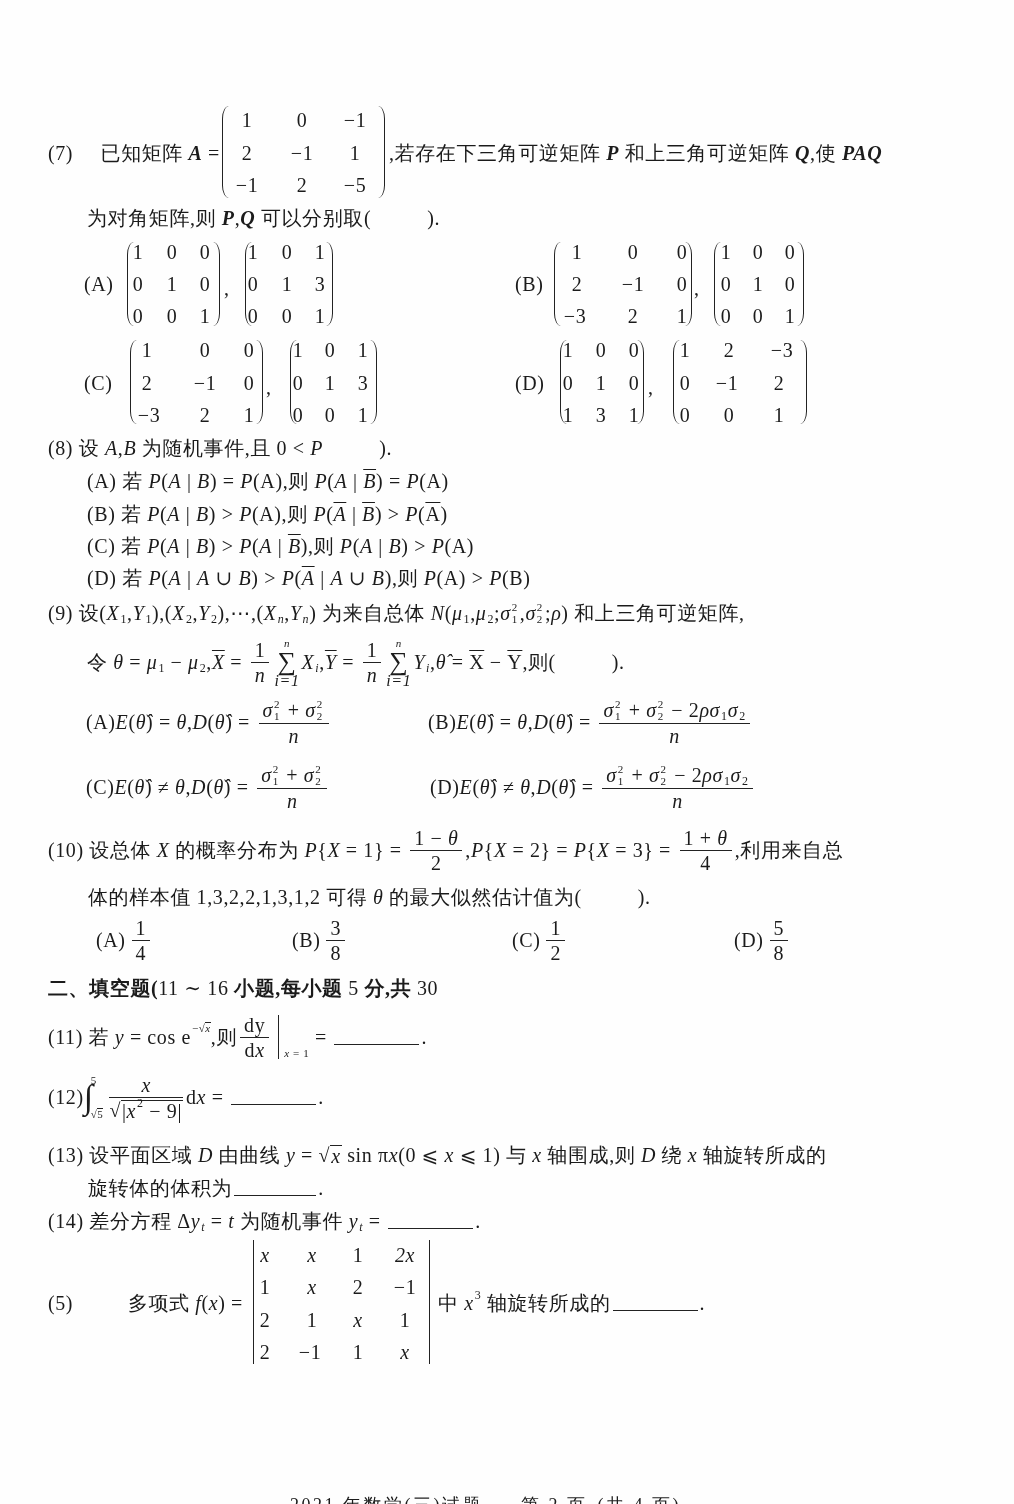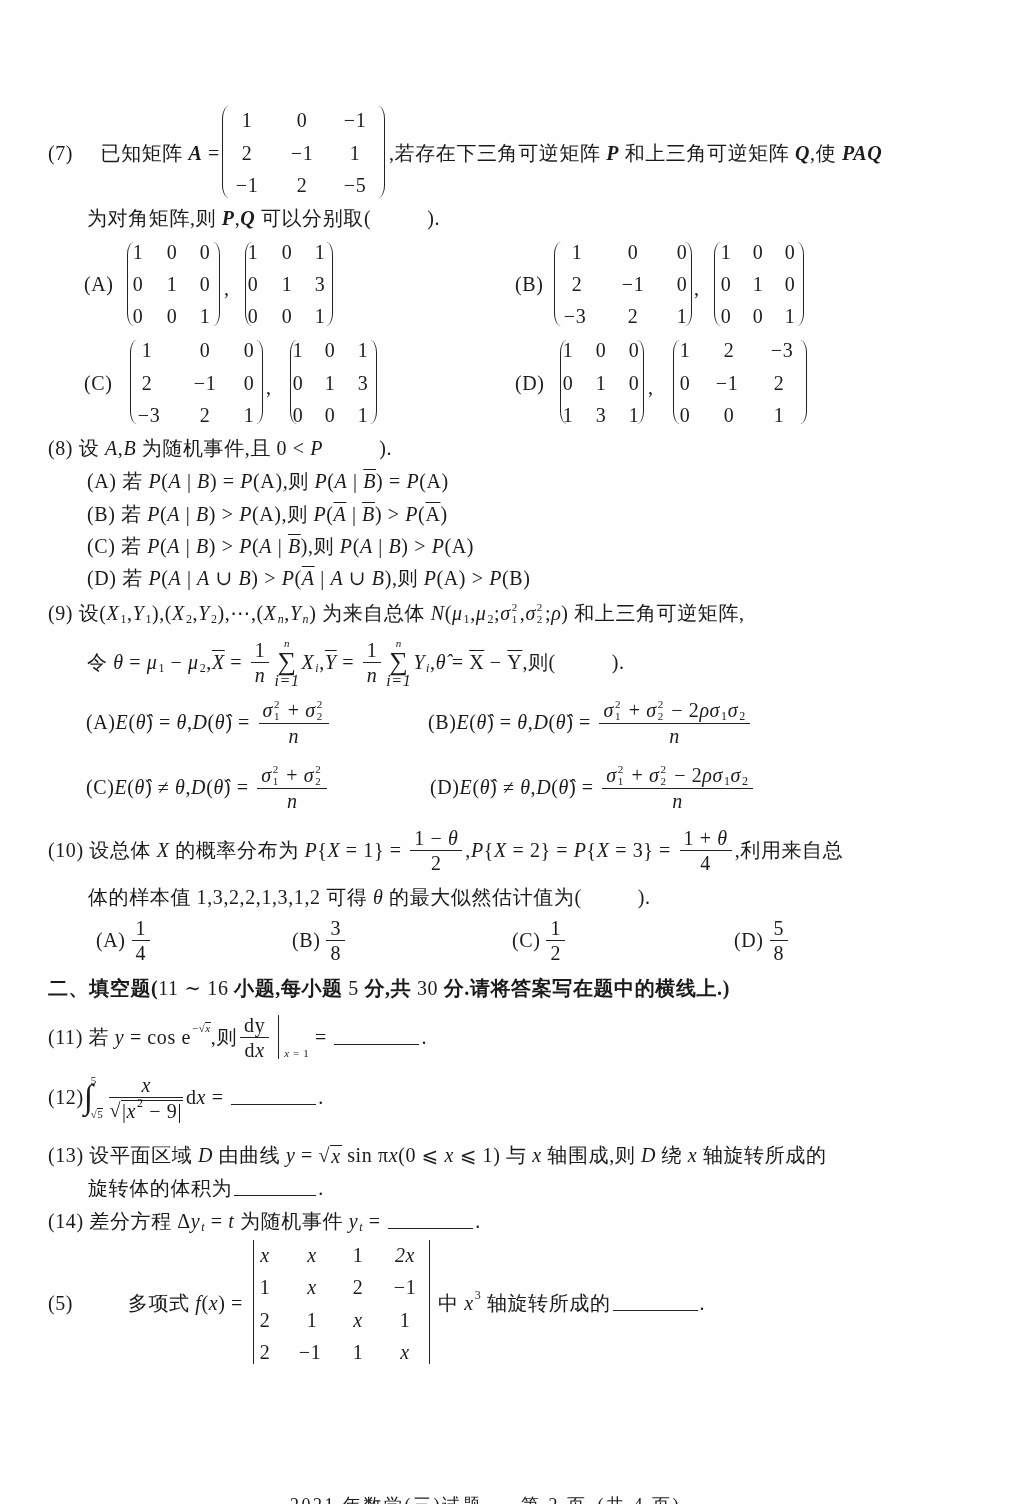--- a/index.html
+++ b/index.html
@@ -655,21 +655,20 @@
     </span>
   </div>
 
   <div class="ln" style="left:48px;top:976px">
     <span class="b" data-bind="section2.heading.0">二、填空题(</span>
     <span data-bind="section2.heading.1">11 ∼ 16</span>
     <span class="b" data-bind="section2.heading.2"> 小题,每小题 </span>
     <span data-bind="section2.heading.3">5</span>
     <span class="b" data-bind="section2.heading.4"> 分,共 </span>
     <span data-bind="section2.heading.5">30</span>
-    <span class="b" data-bind="section2.heading.6"> 分.请将答案写在题中的横线上.)</span>
   </div>
 
   <div class="ln" style="left:48px;top:1012px;height:50px">
     <span data-bind="q11.number">(11)</span>
     <span data-bind="q11.s.0"> 若 </span>
     <span class="i" data-bind="q11.s.1">y</span>
     <span data-bind="q11.s.2"> = cos e</span>
     <span class="supg">
       <span data-bind="q11.s.3">−</span>
       <span data-bind="q11.s.4">√</span>

